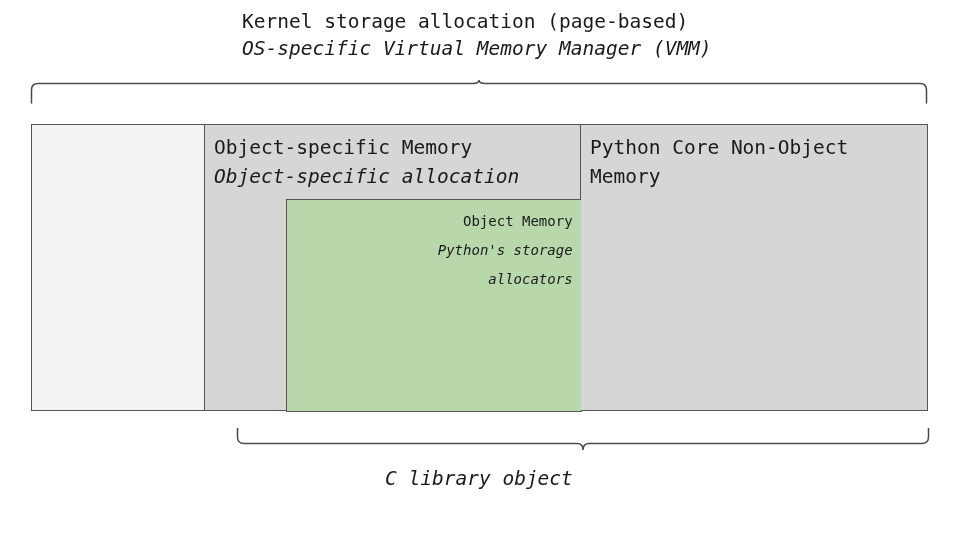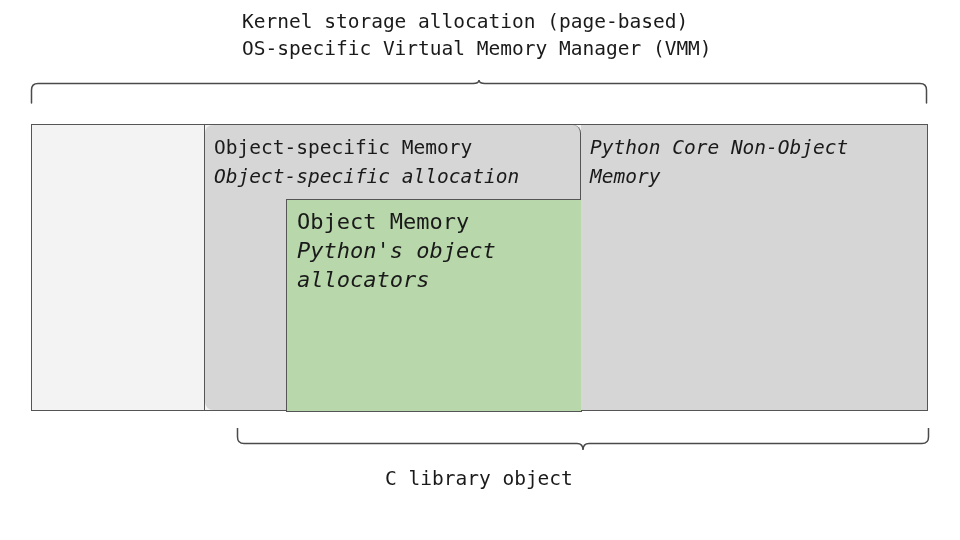--- a/index.html
+++ b/index.html
@@ -33,20 +33,21 @@
     width: 700px;
     line-height: 27px;
   }
   .cap-line {
     display: block;
     font-size: 19.5px;
     letter-spacing: 0px;
     white-space: nowrap;
   }
   .cap-line.italic {
+    font-style: italic;
   }
 
   
   .brace {
     position: absolute;
   }
   .brace svg {
     display: block;
   }
 
@@ -72,27 +73,25 @@
   .panel-system {
     width: 173px;
     background: #f3f3f3;
     border-right: 1.6px solid #555555;
   }
 
   .panel-objspec {
     width: 376px;
     background: #d6d6d6;
     border-right: 1.6px solid #555555;
-    border-radius: 8px;
   }
 
   .panel-core {
     flex: 1 1 auto;
     background: #d6d6d6;
-    font-style: italic;
   }
 
   .panel-text {
     position: absolute;
     left: 9px;
     top: 8px;
     right: 6px;
     line-height: 29px;
   }
   .panel-text .tline {
@@ -116,21 +115,22 @@
   }
   .green-text {
     position: absolute;
     left: 10px;
     top: 7px;
     right: 8px;
     line-height: 29px;
   }
   .green-text .tline {
     display: block;
-    font-size: 22px;
+    font-size: 14px;
+    text-align: right;
   }
   .green-text .tline.italic {
     font-style: italic;
   }
 
   
   .bottom-caption {
     position: absolute;
     left: 385px;
     top: 465px;
@@ -165,21 +165,21 @@
 
     <div class="panel panel-objspec">
       <div class="panel-text">
         <span class="tline">Object-specific Memory</span>
         <span class="tline italic">Object-specific allocation</span>
       </div>
 
       <div class="green-box">
         <div class="green-text">
           <span class="tline">Object Memory</span>
-          <span class="tline italic">Python's object</span>
+          <span class="tline italic">Python's storage</span>
           <span class="tline italic">allocators</span>
         </div>
       </div>
     </div>
 
     <div class="panel panel-core">
       <div class="panel-text">
         <span class="tline">Python Core Non-Object</span>
         <span class="tline">Memory</span>
       </div>

